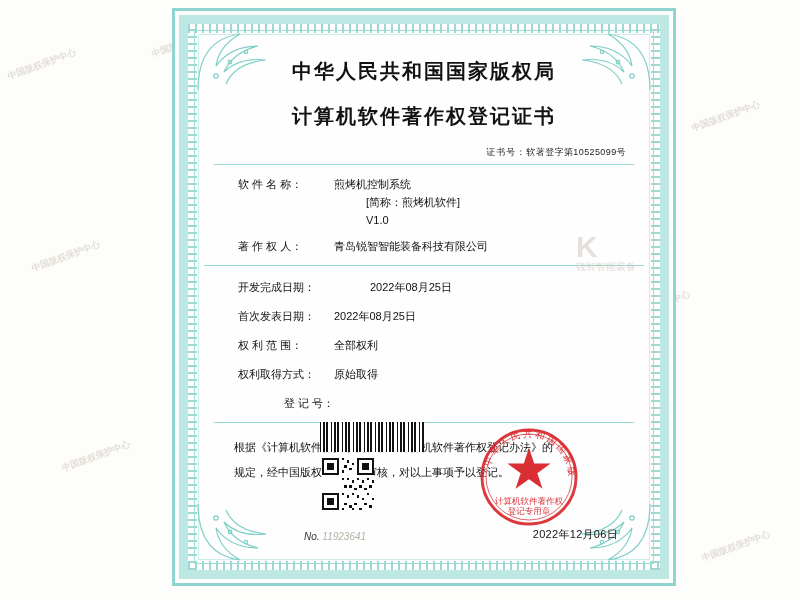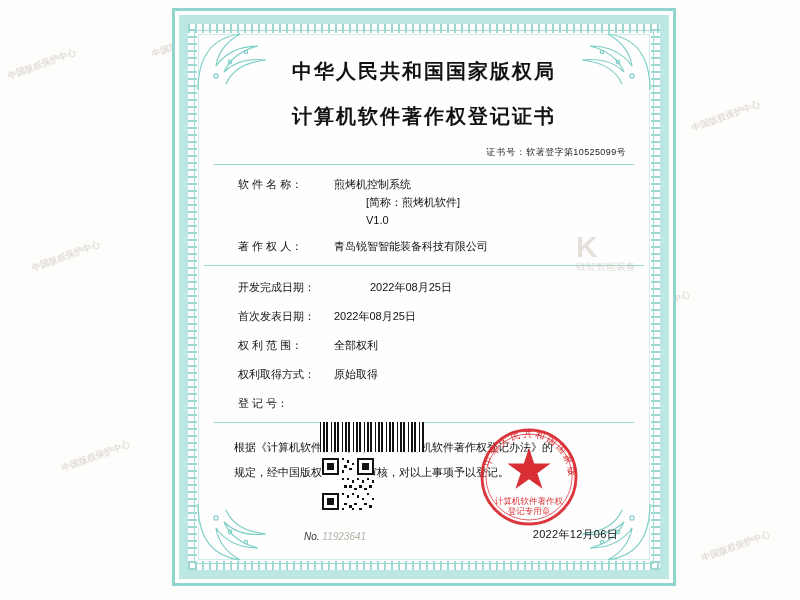--- a/index.html
+++ b/index.html
@@ -236,21 +236,21 @@
         <div class="row" style="margin-top:14px;">
           <div class="label">权 利 范 围：</div>
           <div class="val">全部权利</div>
         </div>
 
         <div class="row" style="margin-top:14px;">
           <div class="label">权利取得方式：</div>
           <div class="val">原始取得</div>
         </div>
 
-        <div class="row" style="margin-top:14px;">
+        <div class="row" style="margin-top:14px;text-align:right;">
           <div class="label">登 记 号：</div>
         </div>
 
       </div>
 
       <div class="rule" style="margin-top:8px;"></div>
 
       <div class="para">
         <div>根据《计算机软件保护条例》和《计算机软件著作权登记办法》的</div>
         <div>规定，经中国版权保护中心审核，对以上事项予以登记。</div>

